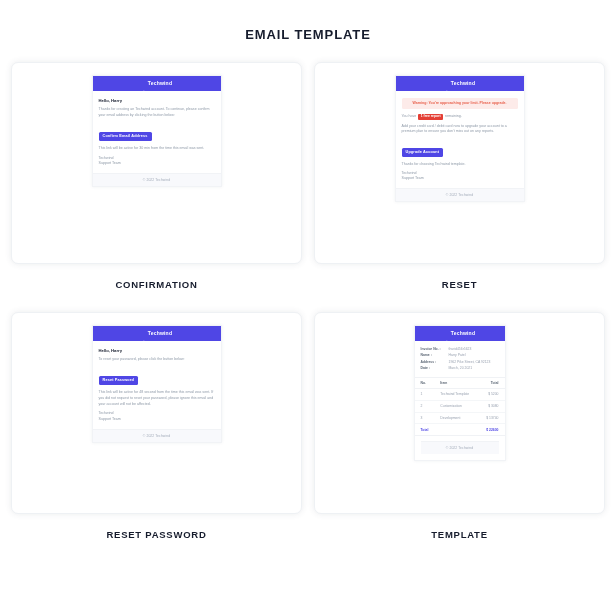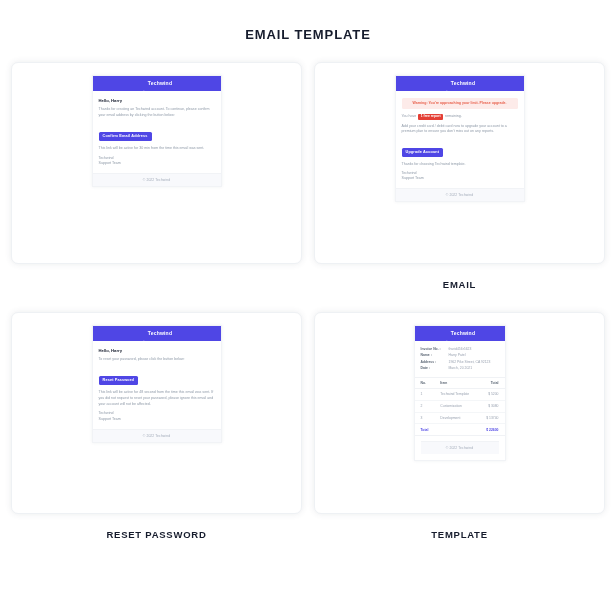--- a/index.html
+++ b/index.html
@@ -230,20 +230,21 @@
           <div class="para">This link will be active for 30 min from the time this email was sent.</div>
           <div class="sig">
             <div>Techwind</div>
             <div>Support Team</div>
           </div>
         </div>
 
         <div class="email-footer">© 2022 Techwind</div>
       </div>
     </div>
+    <div class="caption">CONFIRMATION</div>
   </div>
 
   <div class="cell">
     <div class="card">
       <div class="email">
 
         <div class="email-header">
           <span class="logo-mark">
             <svg viewBox="0 0 24 24" width="5" height="5" fill="#ffffff" aria-hidden="true">
               <path d="M12 8a4 4 0 100 8 4 4 0 000-8zm0 6.2a2.2 2.2 0 110-4.4 2.2 2.2 0 010 4.4z"></path>
@@ -265,21 +266,21 @@
           <div class="para tight">Thanks for choosing Techwind template.</div>
           <div class="sig">
             <div>Techwind</div>
             <div>Support Team</div>
           </div>
         </div>
 
         <div class="email-footer">© 2022 Techwind</div>
       </div>
     </div>
-    <div class="caption">EMAIL</div>
+    <div class="caption">RESET</div>
   </div>
 
   <div class="cell">
     <div class="card">
       <div class="email">
 
         <div class="email-header">
           <span class="logo-mark">
             <svg viewBox="0 0 24 24" width="5" height="5" fill="#ffffff" aria-hidden="true">
               <path d="M12 8a4 4 0 100 8 4 4 0 000-8zm0 6.2a2.2 2.2 0 110-4.4 2.2 2.2 0 010 4.4z"></path>

